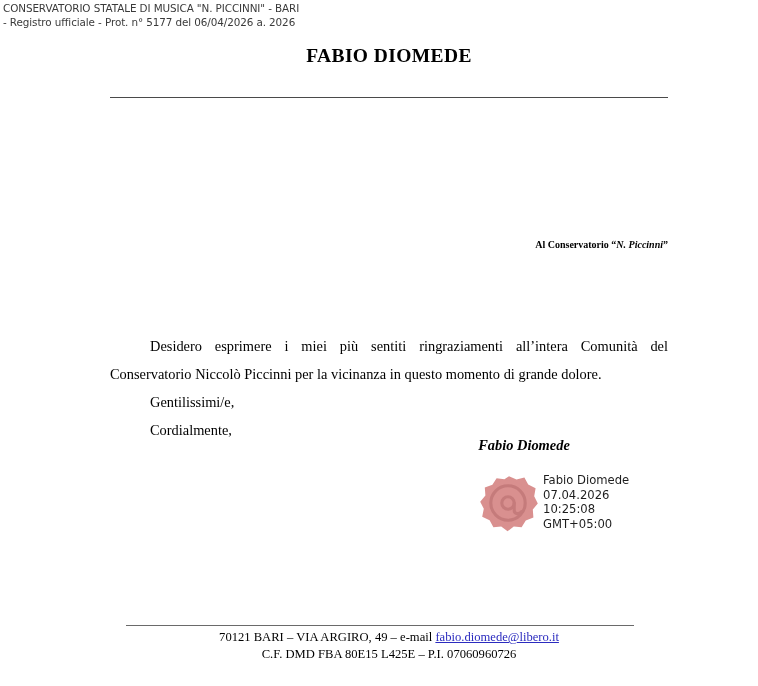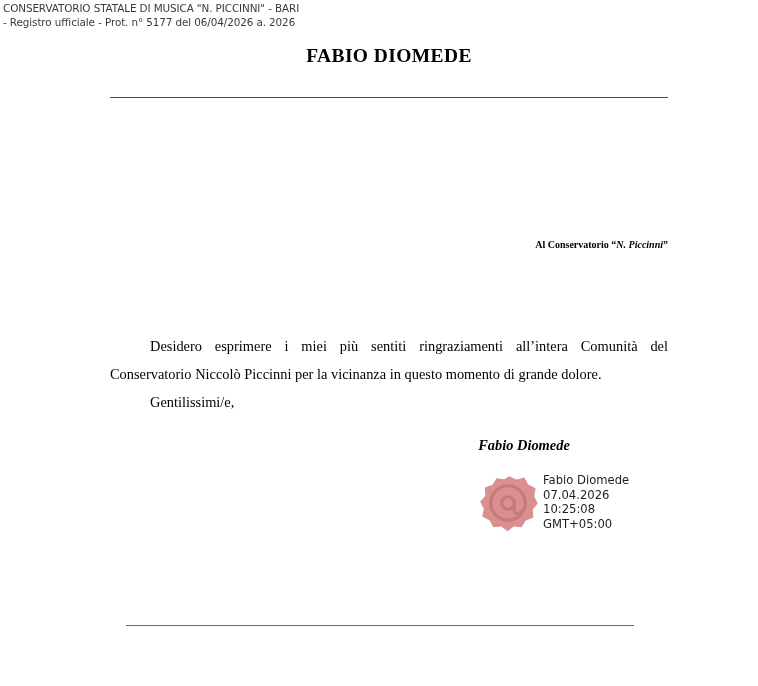--- a/index.html
+++ b/index.html
@@ -182,20 +182,21 @@
   <div class="letterhead">
     <div class="lh-name">FABIO DIOMEDE</div>
   </div>
   <div class="rule-top"></div>
 
   <div class="addressee"><span>Al Conservatorio “</span><span class="italic">N. Piccinni</span><span>”</span></div>
 
   <div class="body-block">
     <p class="para">Desidero esprimere i miei più sentiti ringraziamenti all’intera Comunità del Conservatorio Niccolò Piccinni per la vicinanza in questo momento di grande dolore.</p>
     <p class="para nojust">Gentilissimi/e,</p>
+    <p class="para nojust">Cordialmente,</p>
   </div>
 
   <div class="signature">Fabio Diomede</div>
 
   <div class="stamp">
     <svg class="stamp-seal" viewBox="0 0 62 62">
       <path d="M31 2.2 L38.5 5.6 L46.4 3.6 L50.2 10.6 L57.6 14.2 L56.2 22.2
                L59.8 29.4 L54.8 35.6 L55.4 43.6 L47.8 46.4 L43.6 53.2 L35.8 52.4
                L29.6 57.2 L23.2 52.6 L15.4 53.2 L11.6 46.2 L4.2 42.8 L5.8 34.8
                L2.2 27.8 L7.4 21.6 L6.8 13.6 L14.4 10.8 L18.6 4.2 L26.4 5.2 Z" fill="#d9908f"></path>
@@ -208,14 +209,18 @@
     </svg>
     <div class="stamp-text">
       <div>Fabio Diomede</div>
       <div>07.04.2026</div>
       <div>10:25:08</div>
       <div>GMT+05:00</div>
     </div>
   </div>
 
   <div class="rule-bottom"></div>
+  <div class="footer">
+    <div><span>70121 BARI – VIA ARGIRO, 49 – e-mail </span><span class="maillink">fabio.diomede@libero.it</span></div>
+    <div>C.F. DMD FBA 80E15 L425E – P.I. 07060960726</div>
+  </div>
 
 </div>
 
 </body></html>

